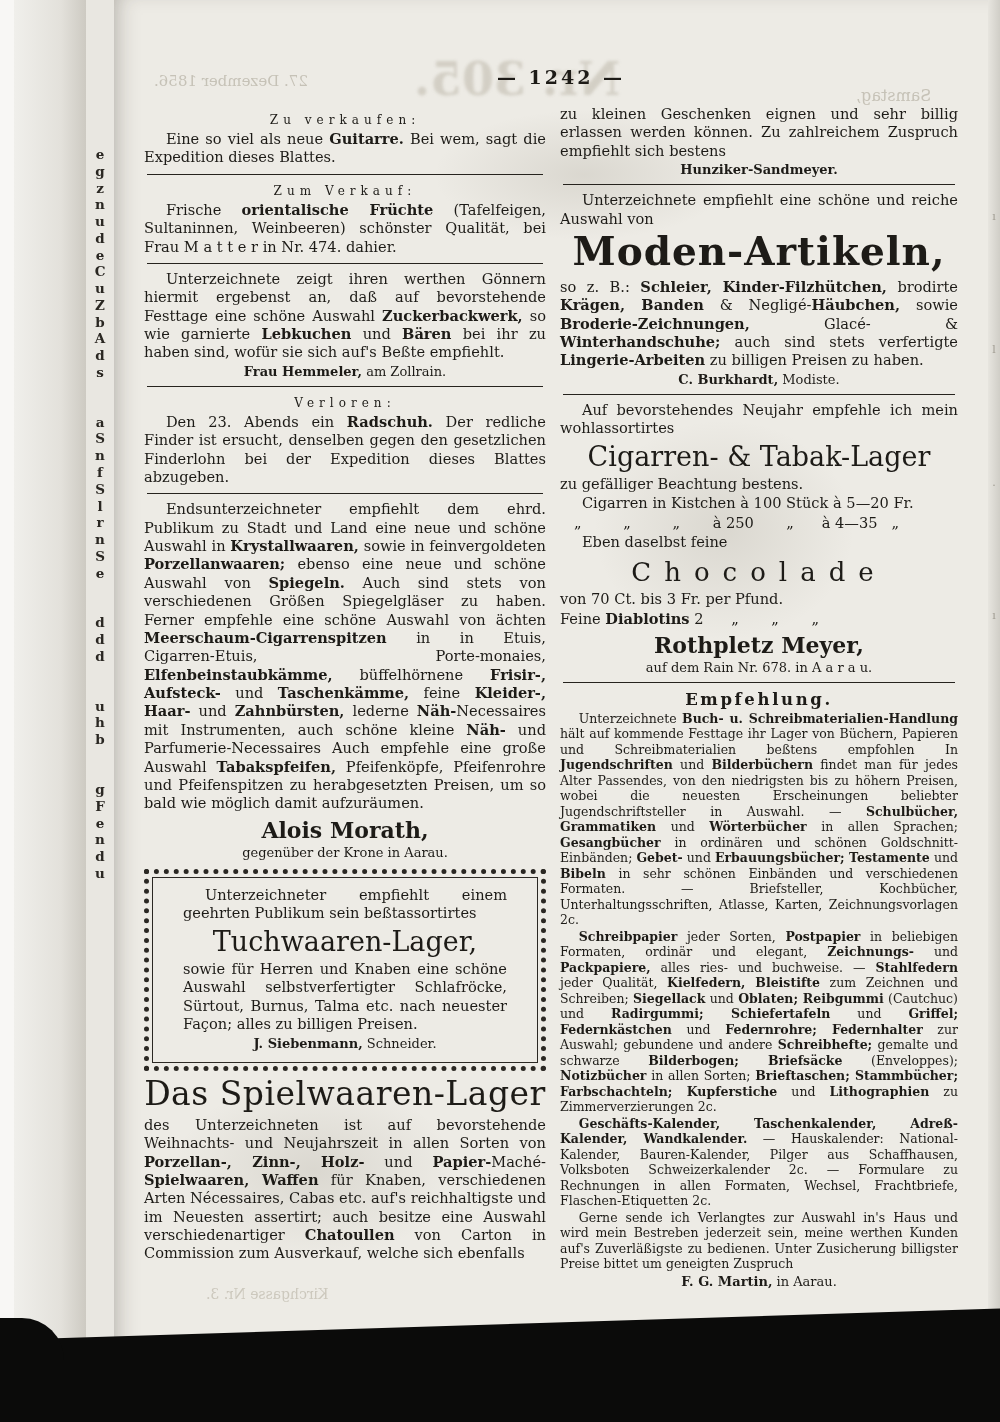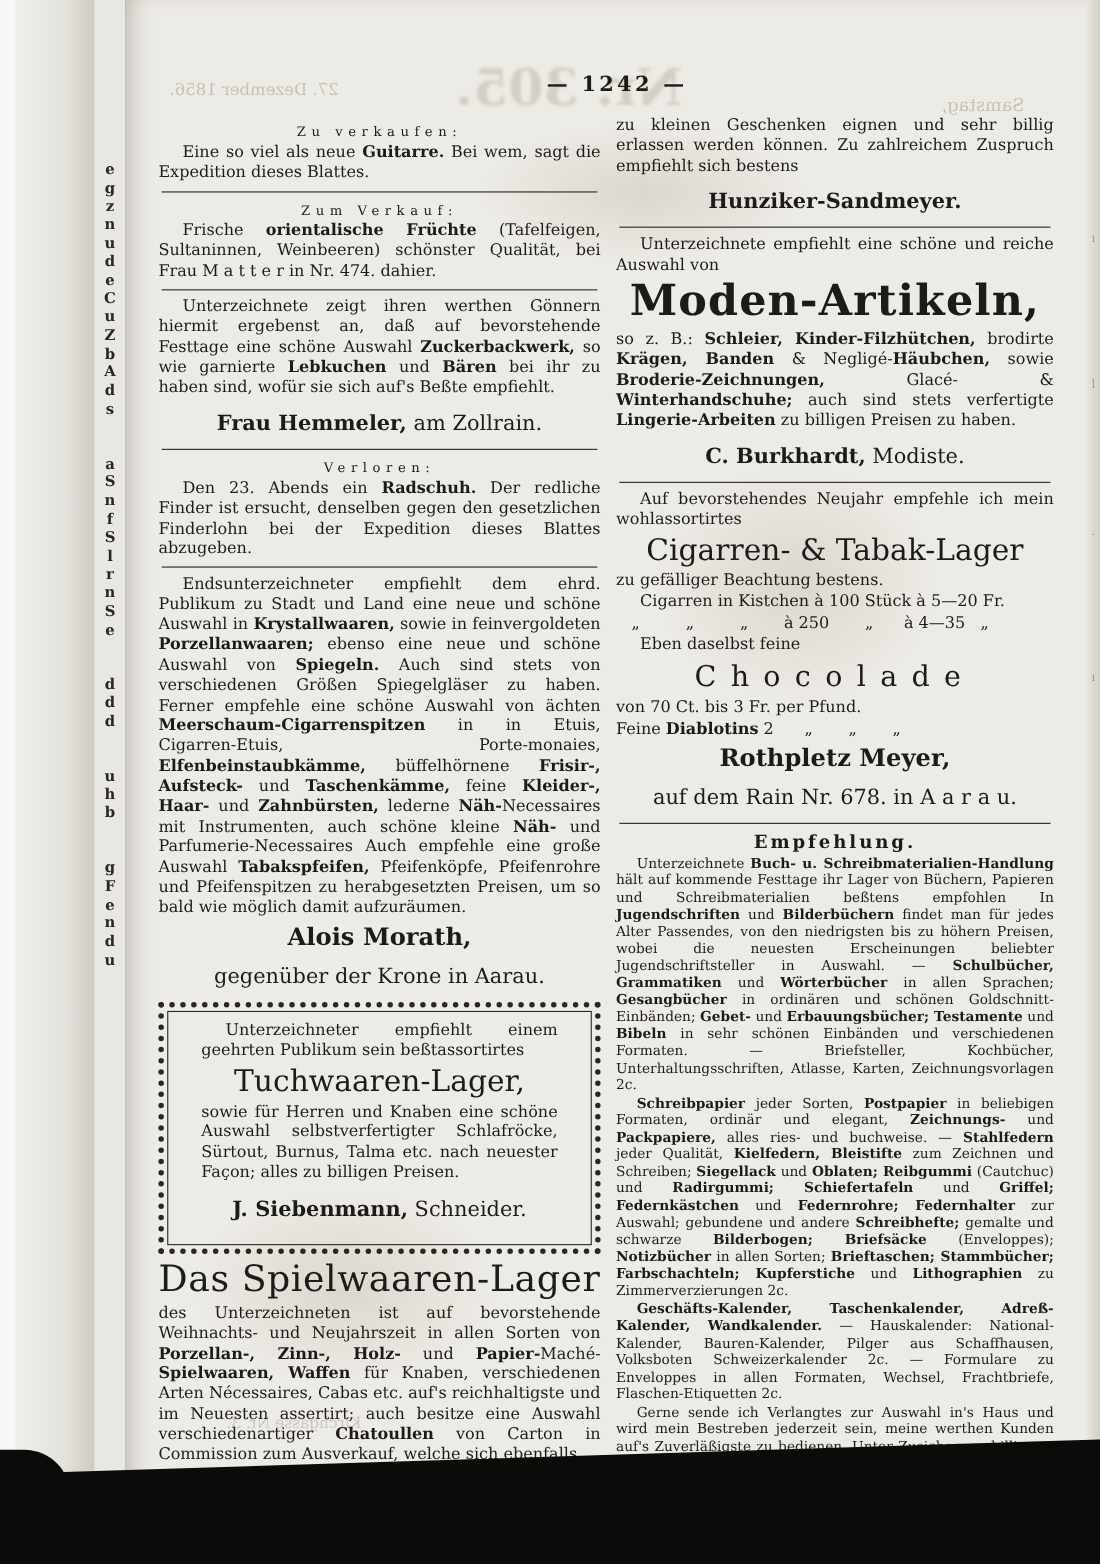--- a/index.html
+++ b/index.html
@@ -37,21 +37,21 @@
   .col-left{left:30px;width:402px;}
   .col-right{left:446px;width:398px;}
   .blk{margin:0;}
   .heading{text-align:center;font-size:12px;letter-spacing:.42em;margin:9px 0 3px;}
   .heading.bold{font-weight:700;letter-spacing:.16em;font-size:16.5px;margin:7px 0 2px;}
   .p{font-size:14.6px;line-height:1.26;text-align:justify;text-indent:1.5em;margin:1px 0;}
   .p.ni{text-indent:0;}
   .p.small{font-size:12.5px;line-height:1.24;}
   .p.pre{white-space:pre;text-align:left;overflow:hidden;}
   .p.ind2{padding-left:14px;text-indent:0;}
-  .sig{text-align:center;font-size:19px;margin:12px 0;}
+  .sig{text-align:center;font-size:13px;margin:2px 0;}
   .sig.big{font-size:22px;margin:4px 0 0;}
   .b{font-weight:700;}
   .display{text-align:center;font-weight:400;line-height:1.1;margin:3px 0;}
   .display.xl{font-size:39px;font-weight:600;letter-spacing:1px;margin:2px 0 5px;}
   .display.lg{font-size:27px;margin:5px 0 3px;}
   .display.ls{font-size:26px;letter-spacing:.5em;margin:6px 0 4px;}
   .display.toy{font-size:33px;letter-spacing:.5px;margin:3px 0 4px;}
   .sep{border:0;border-top:1.7px solid #26231e;margin:7px 3px 6px;}
   .box{border:5px dotted #2b2823;padding:3px;margin:9px 0 5px;}
   .box-inner{border:1.5px solid #2b2823;padding:7px 30px 9px;}
@@ -171,21 +171,21 @@
         <div class="blk p"><span>Eben daselbst feine</span></div>
         <div class="blk display ls">Chocolade</div>
         <div class="blk p ni"><span>von 70 Ct. bis 3 Fr. per Pfund.</span></div>
         <div class="blk p pre ni"><span>Feine </span><span class="b">Diablotins</span><span> 2      „       „       „</span></div>
         <div class="blk sig big"><span class="b">Rothpletz Meyer,</span></div>
         <div class="blk sig"><span>auf dem Rain Nr. 678. in A a r a u.</span></div>
         <div class="blk sep"></div>
         <div class="blk heading bold">Empfehlung.</div>
         <div class="blk p small"><span>Unterzeichnete </span><span class="b">Buch- u. Schreibmaterialien-Handlung</span><span> hält auf kommende Festtage ihr Lager von Büchern, Papieren und Schreibmaterialien beßtens empfohlen  In </span><span class="b">Jugendschriften</span><span> und </span><span class="b">Bilderbüchern</span><span> findet man für jedes Alter Passendes, von den niedrigsten bis zu höhern Preisen, wobei die neuesten Erscheinungen beliebter Jugendschriftsteller in Auswahl. — </span><span class="b">Schulbücher, Grammatiken</span><span> und </span><span class="b">Wörterbücher</span><span> in allen Sprachen; </span><span class="b">Gesangbücher</span><span> in ordinären und schönen Goldschnitt-Einbänden; </span><span class="b">Gebet-</span><span> und </span><span class="b">Erbauungsbücher; Testamente</span><span> und </span><span class="b">Bibeln</span><span> in sehr schönen Einbänden und verschiedenen Formaten. — Briefsteller, Kochbücher, Unterhaltungsschriften, Atlasse, Karten, Zeichnungsvorlagen 2c.</span></div>
         <div class="blk p small"><span class="b">Schreibpapier</span><span> jeder Sorten, </span><span class="b">Postpapier</span><span> in beliebigen Formaten, ordinär und elegant, </span><span class="b">Zeichnungs-</span><span> und </span><span class="b">Packpapiere,</span><span> alles ries- und buchweise. — </span><span class="b">Stahlfedern</span><span> jeder Qualität, </span><span class="b">Kielfedern, Bleistifte</span><span> zum Zeichnen und Schreiben; </span><span class="b">Siegellack</span><span> und </span><span class="b">Oblaten; Reibgummi</span><span> (Cautchuc) und </span><span class="b">Radirgummi; Schiefertafeln</span><span> und </span><span class="b">Griffel; Federnkästchen</span><span> und </span><span class="b">Federnrohre; Federnhalter</span><span> zur Auswahl; gebundene und andere </span><span class="b">Schreibhefte;</span><span> gemalte und schwarze </span><span class="b">Bilderbogen; Briefsäcke</span><span> (Enveloppes); </span><span class="b">Notizbücher</span><span> in allen Sorten; </span><span class="b">Brieftaschen; Stammbücher; Farbschachteln; Kupferstiche</span><span> und </span><span class="b">Lithographien</span><span> zu Zimmerverzierungen 2c.</span></div>
-        <div class="blk p small"><span class="b">Geschäfts-Kalender, Taschenkalender, Adreß-Kalender, Wandkalender.</span><span> — Hauskalender: National-Kalender, Bauren-Kalender, Pilger aus Schaffhausen, Volksboten Schweizerkalender 2c. — Formulare zu Enveloppes in allen Formaten, Wechsel, Frachtbriefe, Flaschen-Etiquetten 2c.</span></div>
+        <div class="blk p small"><span class="b">Geschäfts-Kalender, Taschenkalender, Adreß-Kalender, Wandkalender.</span><span> — Hauskalender: National-Kalender, Bauren-Kalender, Pilger aus Schaffhausen, Volksboten Schweizerkalender 2c. — Formulare zu Rechnungen in allen Formaten, Wechsel, Frachtbriefe, Flaschen-Etiquetten 2c.</span></div>
         <div class="blk p small"><span>Gerne sende ich Verlangtes zur Auswahl in's Haus und wird mein Bestreben jederzeit sein, meine werthen Kunden auf's Zuverläßigste zu bedienen.  Unter Zusicherung billigster Preise bittet um geneigten Zuspruch</span></div>
         <div class="blk sig"><span class="b">F. G. Martin,</span><span> in Aarau.</span></div>
       </div>
   </div>
 
   <div class="right-strip"></div>
   <div class="right-marks" id="right-marks">
       <span>ı</span>
       <span>l</span>
       <span>.</span>

